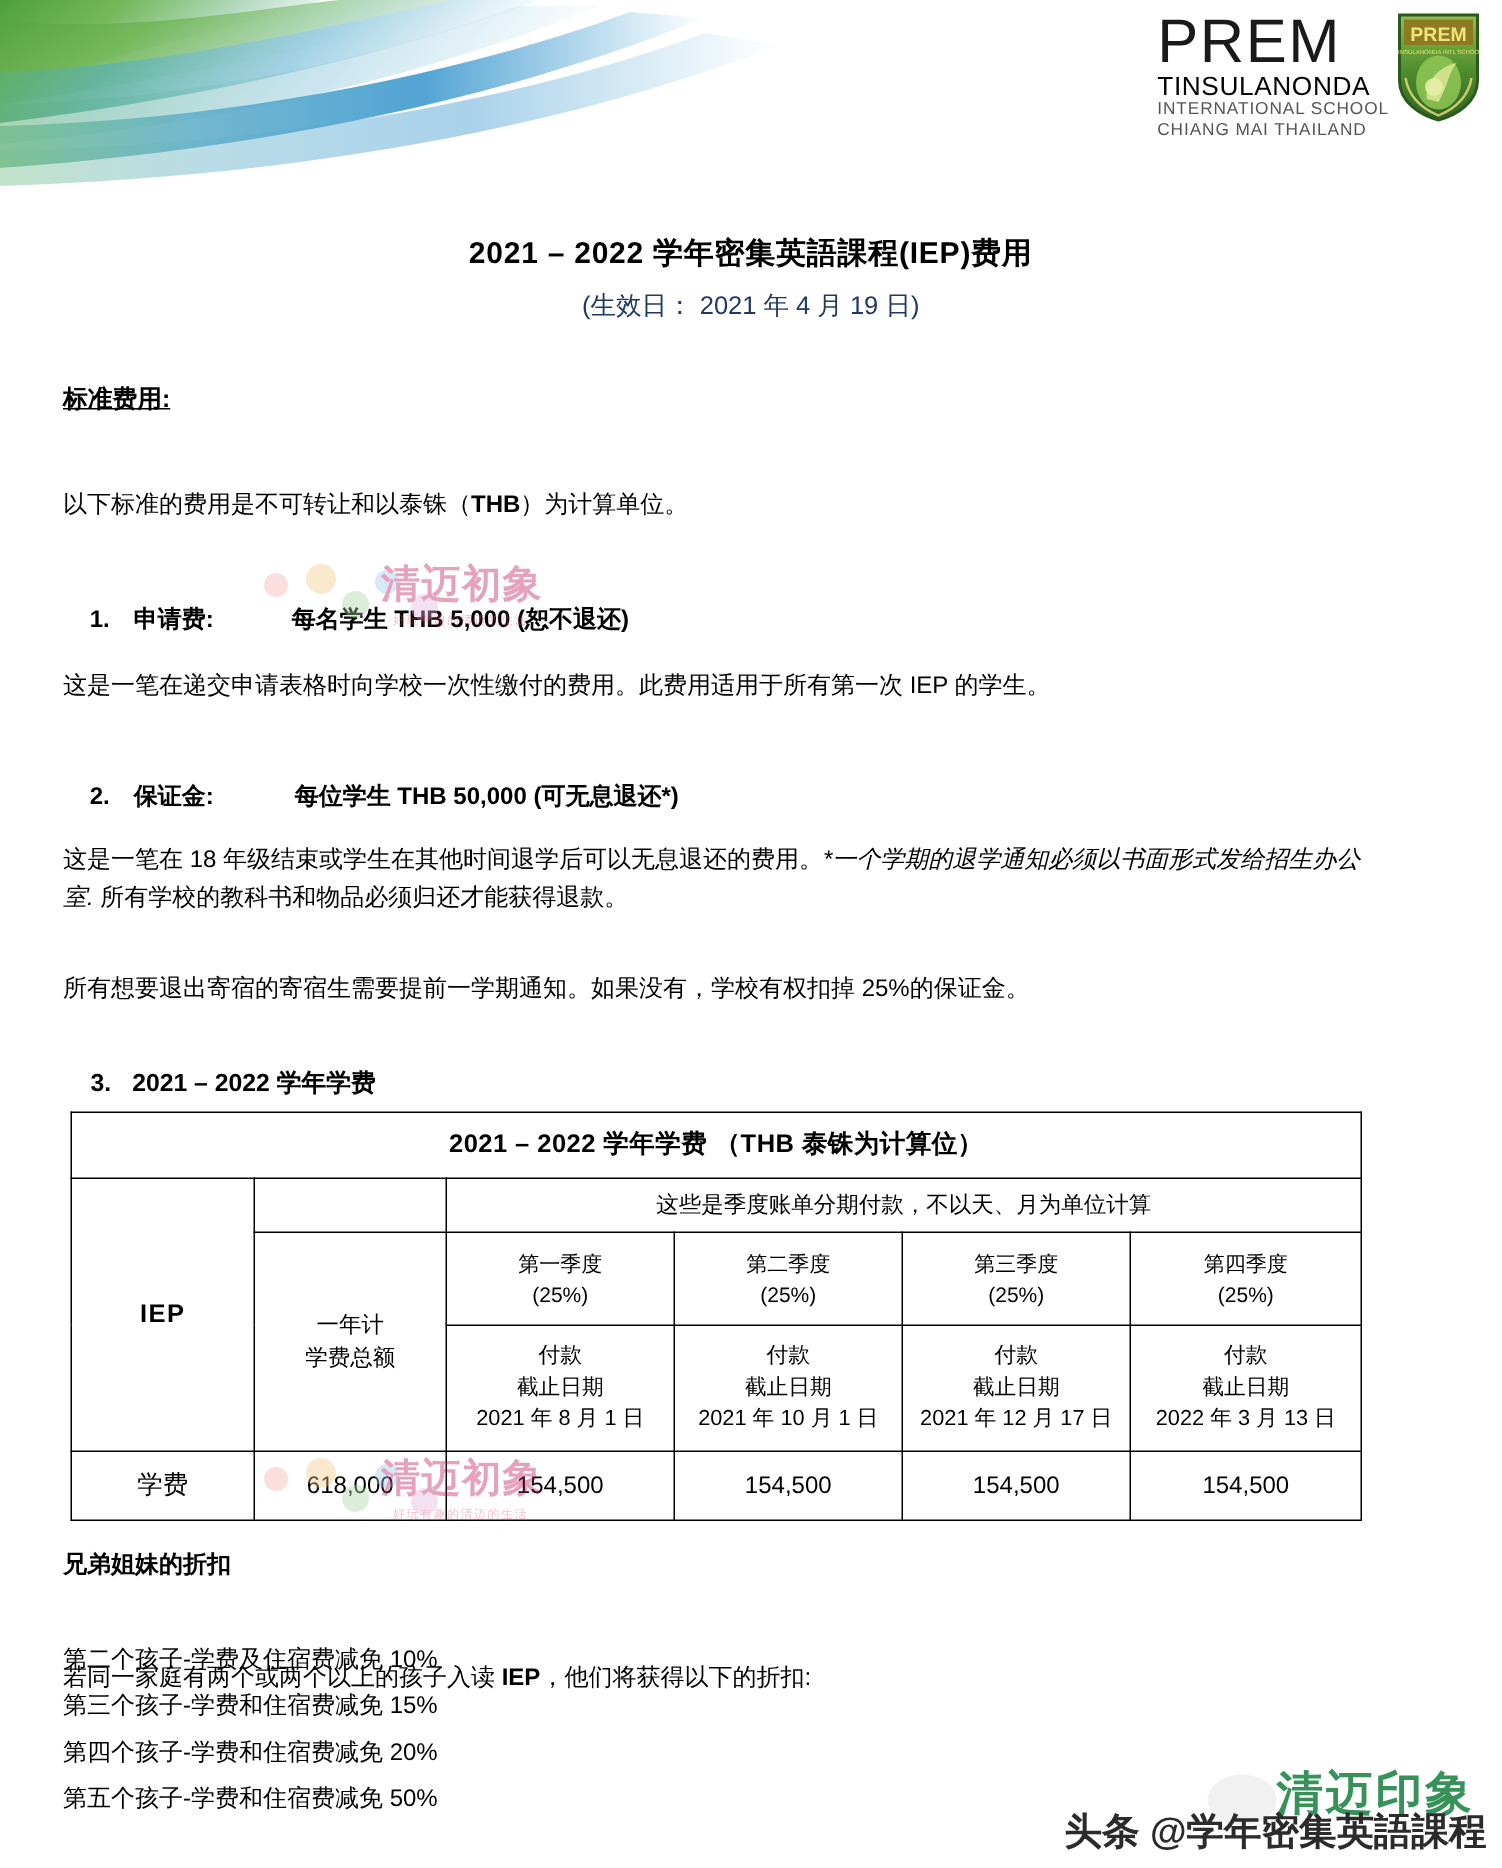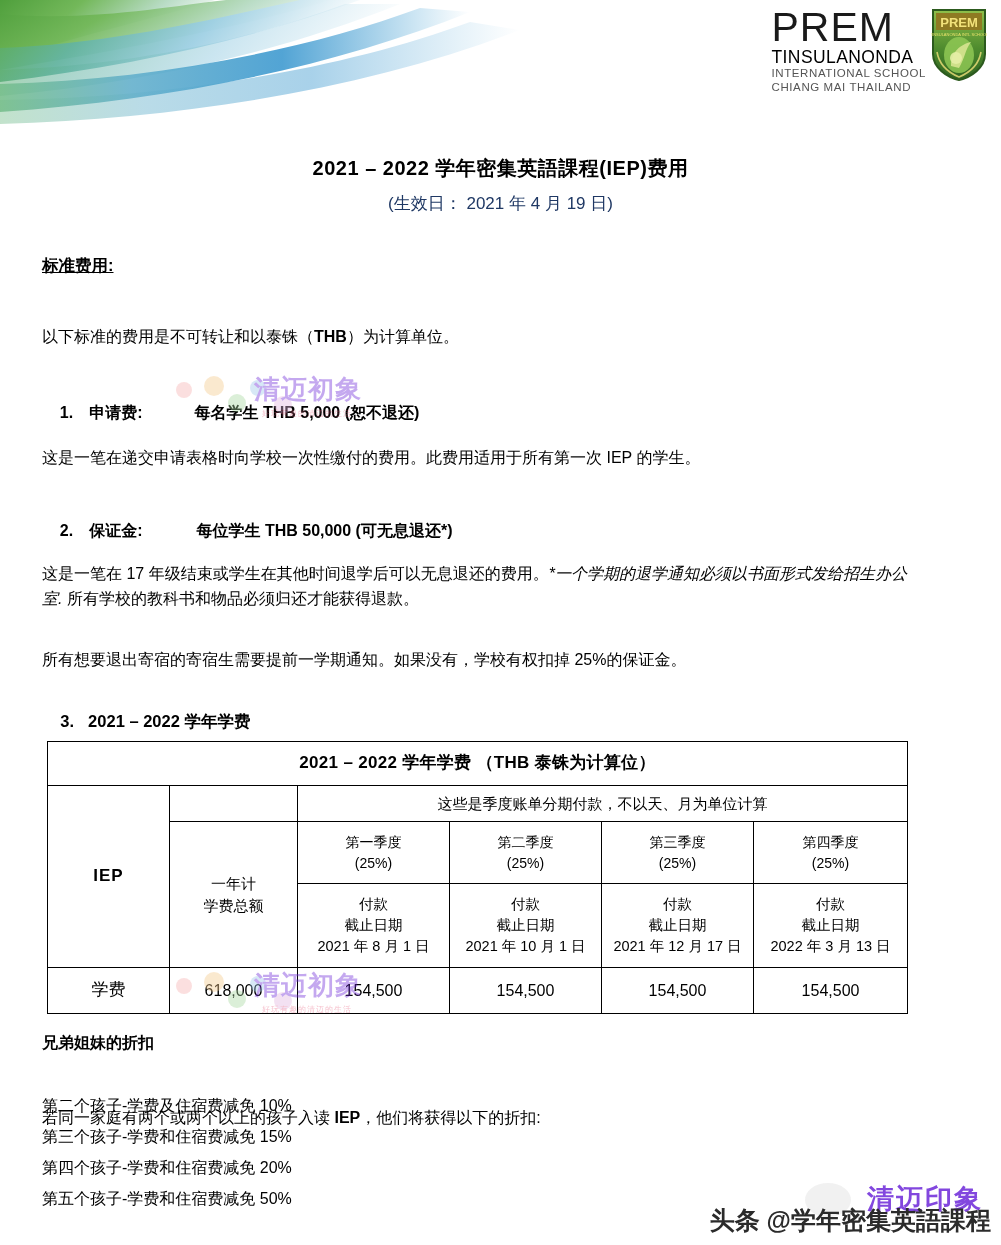--- a/index.html
+++ b/index.html
@@ -171,21 +171,21 @@
     position: absolute;
     pointer-events: none;
     user-select: none;
   }
   .wm-mid {
     opacity: 0.40;
   }
   .wm-cn {
     font-size: 26px;
     font-weight: bold;
-    color: #6d28d9;
+    color: #be185d;
     letter-spacing: 1px;
     white-space: nowrap;
   }
   .wm-cn-sub {
     font-size: 8px;
     color: #e8607f;
     letter-spacing: 1px;
     white-space: nowrap;
   }
   .wm-blobs span {
@@ -204,23 +204,23 @@
     font-size: 25px;
     font-weight: bold;
     color: #2b2b2b;
     white-space: nowrap;
     letter-spacing: 0px;
   }
   .footer-ghost {
     position: absolute;
     right: 18px;
     bottom: 28px;
-    font-size: 27px;
-    font-weight: bold;
-    color: #6d28d9;
+    font-size: 31px;
+    font-weight: bold;
+    color: #15803d;
     opacity: 0.85;
     white-space: nowrap;
     letter-spacing: 2px;
   }
   .footer-bubble {
     position: absolute;
     right: 150px;
     bottom: 28px;
     width: 46px;
     height: 34px;
@@ -305,21 +305,21 @@
 
   <div class="numitem" style="top:385px;">
     <span>1.</span><span style="display:inline-block;width:16px;"></span><span>申请费:</span><span style="display:inline-block;width:52px;"></span><span>每名学生 THB 5,000 (恕不退还)</span>
   </div>
   <div class="para" style="top:446px;">这是一笔在递交申请表格时向学校一次性缴付的费用。此费用适用于所有第一次 IEP 的学生。</div>
 
   <div class="numitem" style="top:503px;">
     <span>2.</span><span style="display:inline-block;width:16px;"></span><span>保证金:</span><span style="display:inline-block;width:54px;"></span><span>每位学生 THB 50,000 (可无息退还*)</span>
   </div>
   <div class="para" style="top:562px; width:880px;">
-    <span>这是一笔在 17 年级结束或学生在其他时间退学后可以无息退还的费用。</span><span class="ital">*一个学期的退学通知必须以书面形式发给招生办公室.</span><span> 所有学校的教科书和物品必须归还才能获得退款。</span>
+    <span>这是一笔在 18 年级结束或学生在其他时间退学后可以无息退还的费用。</span><span class="ital">*一个学期的退学通知必须以书面形式发给招生办公室.</span><span> 所有学校的教科书和物品必须归还才能获得退款。</span>
   </div>
   <div class="para" style="top:648px; width:880px;">所有想要退出寄宿的寄宿生需要提前一学期通知。如果没有，学校有权扣掉 25%的保证金。</div>
 
   <div class="numitem" style="top:692px; font-size:16.5px;">
     <span>3.</span><span style="display:inline-block;width:14px;"></span><span>2021 – 2022 学年学费</span>
   </div>
 
   <table class="fee-table">
     <colgroup>
       <col style="width:122px">

